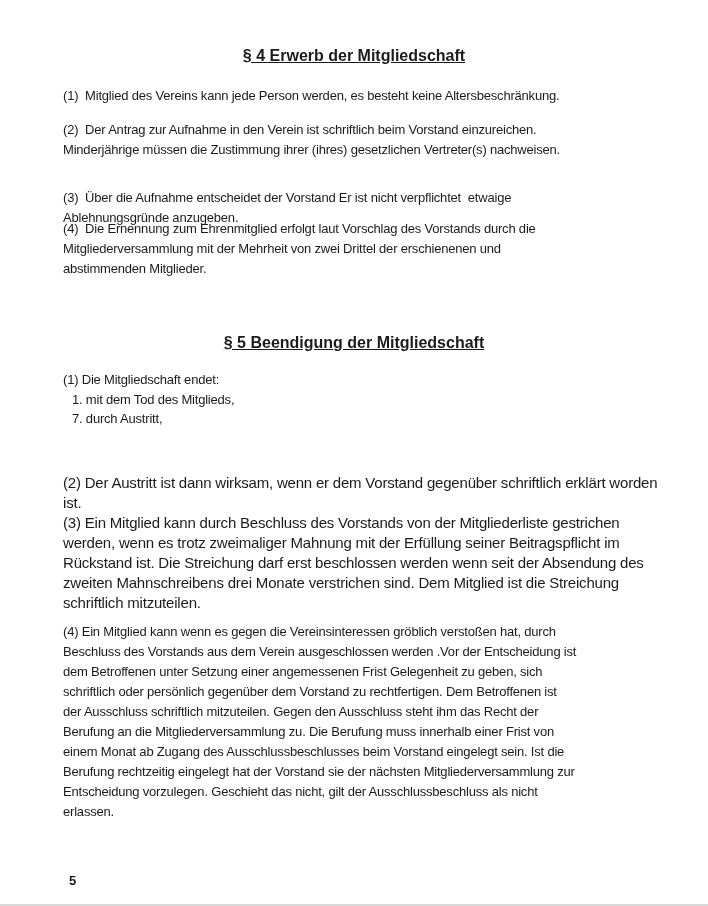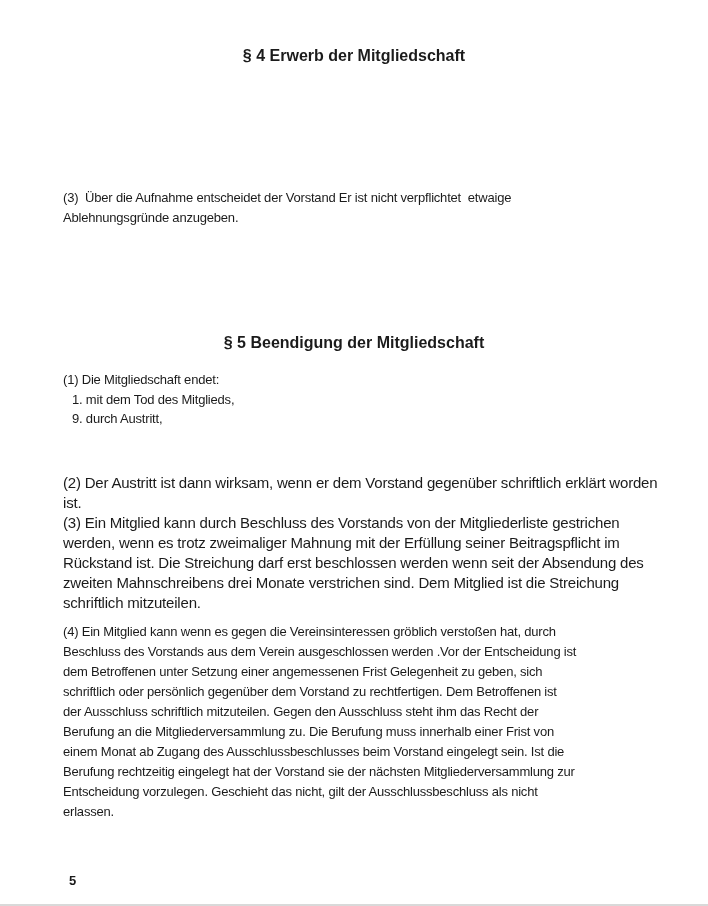--- a/index.html
+++ b/index.html
@@ -14,20 +14,21 @@
   }
   .heading {
     position: absolute;
     left: 0;
     width: 708px;
     text-align: center;
     font-size: 16px;
     font-weight: bold;
     line-height: 24px;
     margin: 0;
+    text-decoration: underline;
   }
   .para {
     position: absolute;
     left: 63px;
     width: 620px;
     font-size: 13px;
     line-height: 20px;
     letter-spacing: -0.2px;
     white-space: pre-wrap;
     margin: 0;
@@ -80,29 +81,35 @@
     background: #d9d9d9;
   }
 </style>
 </head>
 <body>
 
 <div class="page">
 
   <h1 class="heading h4-head">§ 4 Erwerb der Mitgliedschaft</h1>
 
+  <p class="para p4-1">(1)  Mitglied des Vereins kann jede Person werden, es besteht keine Altersbeschränkung.</p>
+  <p class="para p4-2">(2)  Der Antrag zur Aufnahme in den Verein ist schriftlich beim Vorstand einzureichen.
+Minderjährige müssen die Zustimmung ihrer (ihres) gesetzlichen Vertreter(s) nachweisen.</p>
   <p class="para p4-3">(3)  Über die Aufnahme entscheidet der Vorstand Er ist nicht verpflichtet  etwaige
 Ablehnungsgründe anzugeben.</p>
+  <p class="para p4-4">(4)  Die Ernennung zum Ehrenmitglied erfolgt laut Vorschlag des Vorstands durch die
+Mitgliederversammlung mit der Mehrheit von zwei Drittel der erschienenen und
+abstimmenden Mitglieder.</p>
 
   <h1 class="heading h5-head">§ 5 Beendigung der Mitgliedschaft</h1>
 
   <div class="list-block l5-block">
     <p class="list-intro">(1) Die Mitgliedschaft endet:</p>
     <p class="list-item">1. mit dem Tod des Mitglieds,</p>
-    <p class="list-item">9. durch Austritt,</p>
+    <p class="list-item">7. durch Austritt,</p>
   </div>
 
   <div class="joined-block p5-23">
     <p class="para-inline">(2) Der Austritt ist dann wirksam, wenn er dem Vorstand gegenüber schriftlich erklärt worden
 ist.</p>
     <p class="para-inline">(3) Ein Mitglied kann durch Beschluss des Vorstands von der Mitgliederliste gestrichen
 werden, wenn es trotz zweimaliger Mahnung mit der Erfüllung seiner Beitragspflicht im
 Rückstand ist. Die Streichung darf erst beschlossen werden wenn seit der Absendung des
 zweiten Mahnschreibens drei Monate verstrichen sind. Dem Mitglied ist die Streichung
 schriftlich mitzuteilen.</p>

